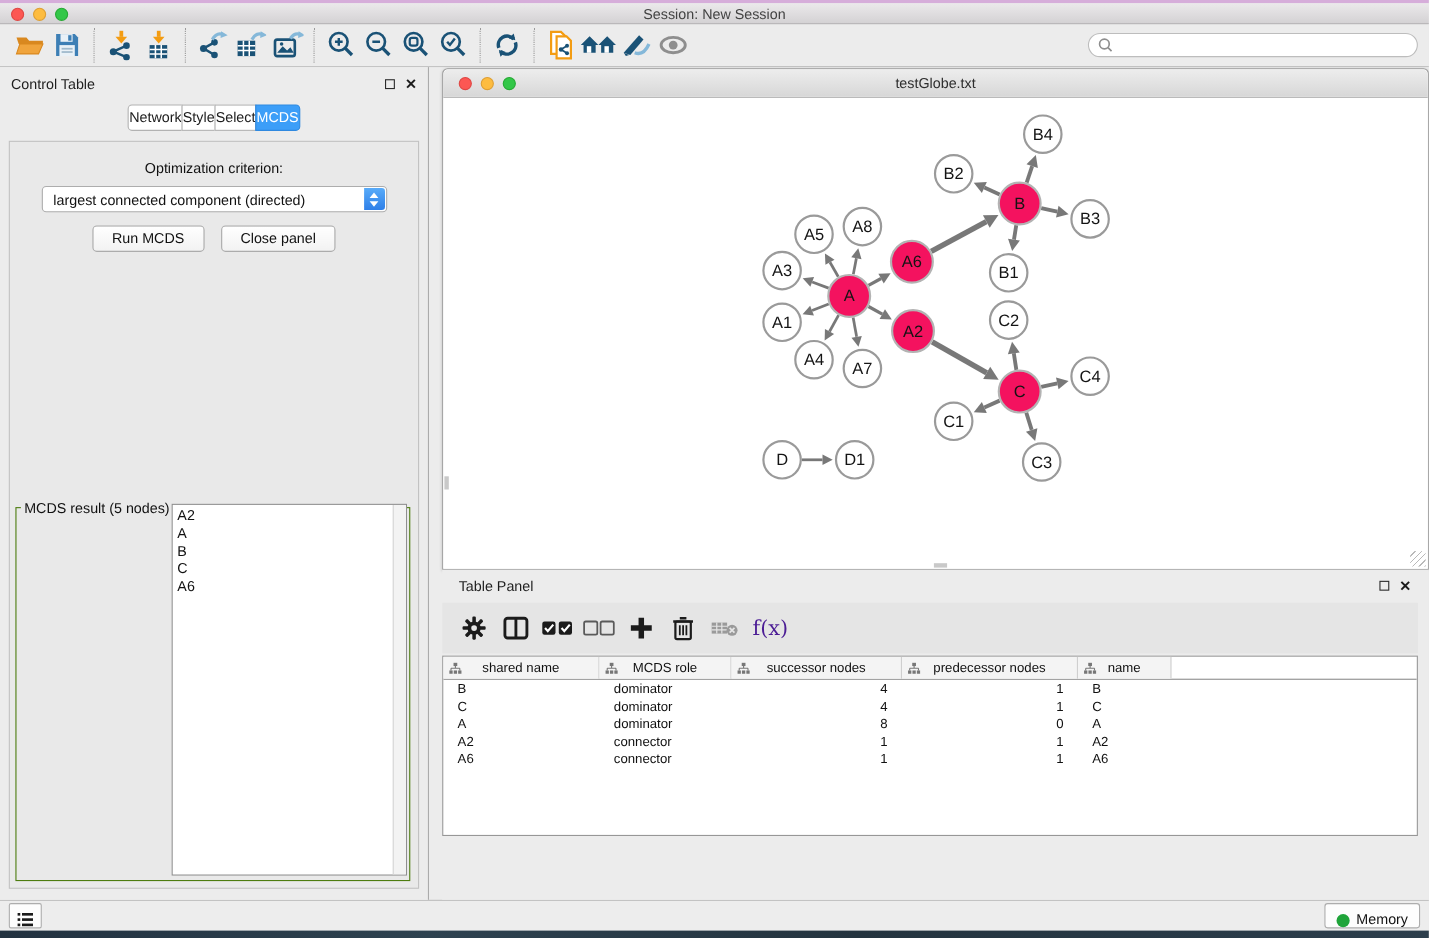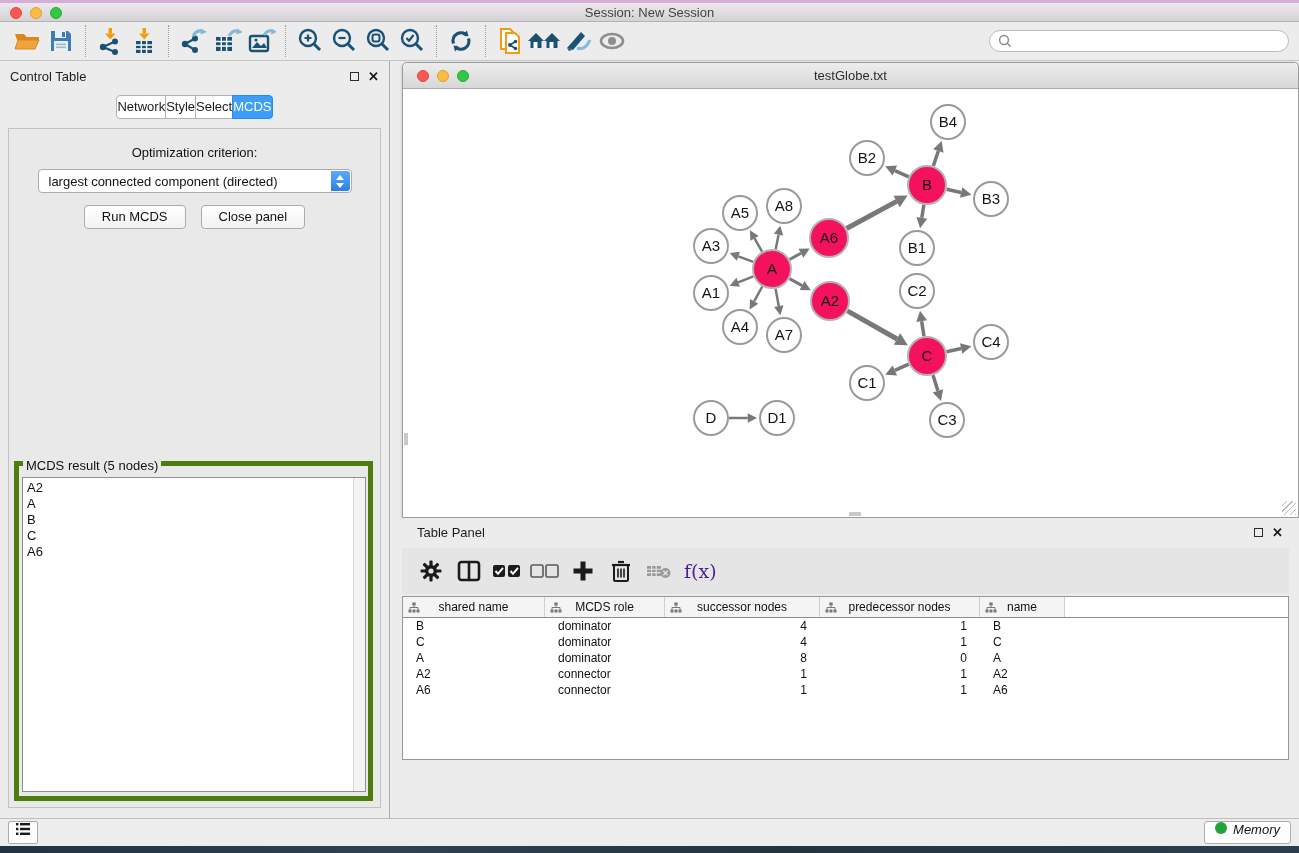--- a/index.html
+++ b/index.html
@@ -42,21 +42,21 @@
   .opt-label { text-align:center; font-size:13px; margin-top:16px; color:#111; }
   .select-row { display:flex; justify-content:center; margin-top:9px; }
   .select { width:314px; height:24px; background:#fff; border:1px solid #ADADAD; border-radius:4px; display:flex; align-items:center; position:relative; }
   .select .sel-text { font-size:13px; padding-left:10px; color:#111; }
   .stepper { position:absolute; right:1px; top:1px; bottom:1px; width:19px; border-radius:0 3px 3px 0; background:linear-gradient(#58ABF9,#2E7FE8); display:flex; flex-direction:column; align-items:center; justify-content:center; }
   .stepper .up, .stepper .dn { width:0; height:0; border-left:4px solid transparent; border-right:4px solid transparent; }
   .stepper .up { border-bottom:5px solid #fff; margin-bottom:3px; }
   .stepper .dn { border-top:5px solid #fff; }
   .btn-row { display:flex; justify-content:center; gap:15px; margin-top:12px; }
   .push-btn { font-size:13px; padding:3px 17px 4px; background:linear-gradient(#FFFFFF,#F2F2F2); border:1px solid #ACACAC; border-radius:4px; color:#111; cursor:default; }
-  .result-fieldset { position:absolute; left:5px; right:7px; top:332px; bottom:6px; border:5px solid #4d7c0f; display:flex; flex-direction:column; }
+  .result-fieldset { position:absolute; left:5px; right:7px; top:332px; bottom:6px; border:1px solid #4d7c0f; display:flex; }
   .result-legend { font-size:13px; color:#111; position:relative; top:-8px; left:4px; background:#E9E9E9; align-self:flex-start; padding:0 3px; }
   .result-list { flex:1; margin:-4px 2px 4px 3px; background:#fff; border:1px solid #8F8F8F; position:relative; overflow:hidden; }
   .result-items { padding:2px 0 0 4px; }
   .result-item { font-size:13px; line-height:16px; color:#111; }
   .result-scroll { position:absolute; top:0; right:0; bottom:0; width:12px; background:#F3F3F3; border-left:1px solid #D5D5D5; }
 
   
   .right-col { flex:1; display:flex; flex-direction:column; padding-left:12px; min-width:0; }
 
   
@@ -82,21 +82,21 @@
   .th { position:relative; background:#F4F4F4; border-right:1px solid #CFCFCF; display:flex; align-items:center; justify-content:center; font-size:12px; color:#111; }
   .th .hier { position:absolute; left:5px; top:5px; }
   .trow { display:flex; height:16px; align-items:center; }
   .td { font-size:12px; color:#111; padding:0 13px; white-space:nowrap; overflow:hidden; }
   .td.right { text-align:right; }
   .tp-tabs { position:absolute; left:0; right:0; bottom:6px; display:flex; justify-content:center; }
   .tp-tabs .tab { padding:3px 14px 4px; }
 
   
   .statusbar { height:28px; background:#EDEDED; border-top:1px solid #BEBEBE; display:flex; align-items:center; padding:0 8px; }
-  .status-btn { background:#FDFDFD; border:1px solid #ADADAD; border-radius:2px; height:23px; display:flex; align-items:flex-start; justify-content:center; padding:0 6px; cursor:default;font-style:italic; }
+  .status-btn { background:#FDFDFD; border:1px solid #ADADAD; border-radius:2px; height:23px; display:flex; align-items:flex-end; justify-content:center; padding:0 6px; cursor:default; }
   .memory-btn { margin-left:auto; gap:6px; font-size:13px; color:#111; padding:0 10px; border-radius:3px; }
   .green-dot { width:12px; height:12px; border-radius:50%; background:#1FA43A; display:inline-block; }
   .desktop-bottom { height:7px; background:linear-gradient(90deg,#223240,#2E4250 30%,#24343f 60%,#2C3E4C); }
 
   svg { display:block; }
 </style>
 </head>
 <body>
 
 <div class="app">

